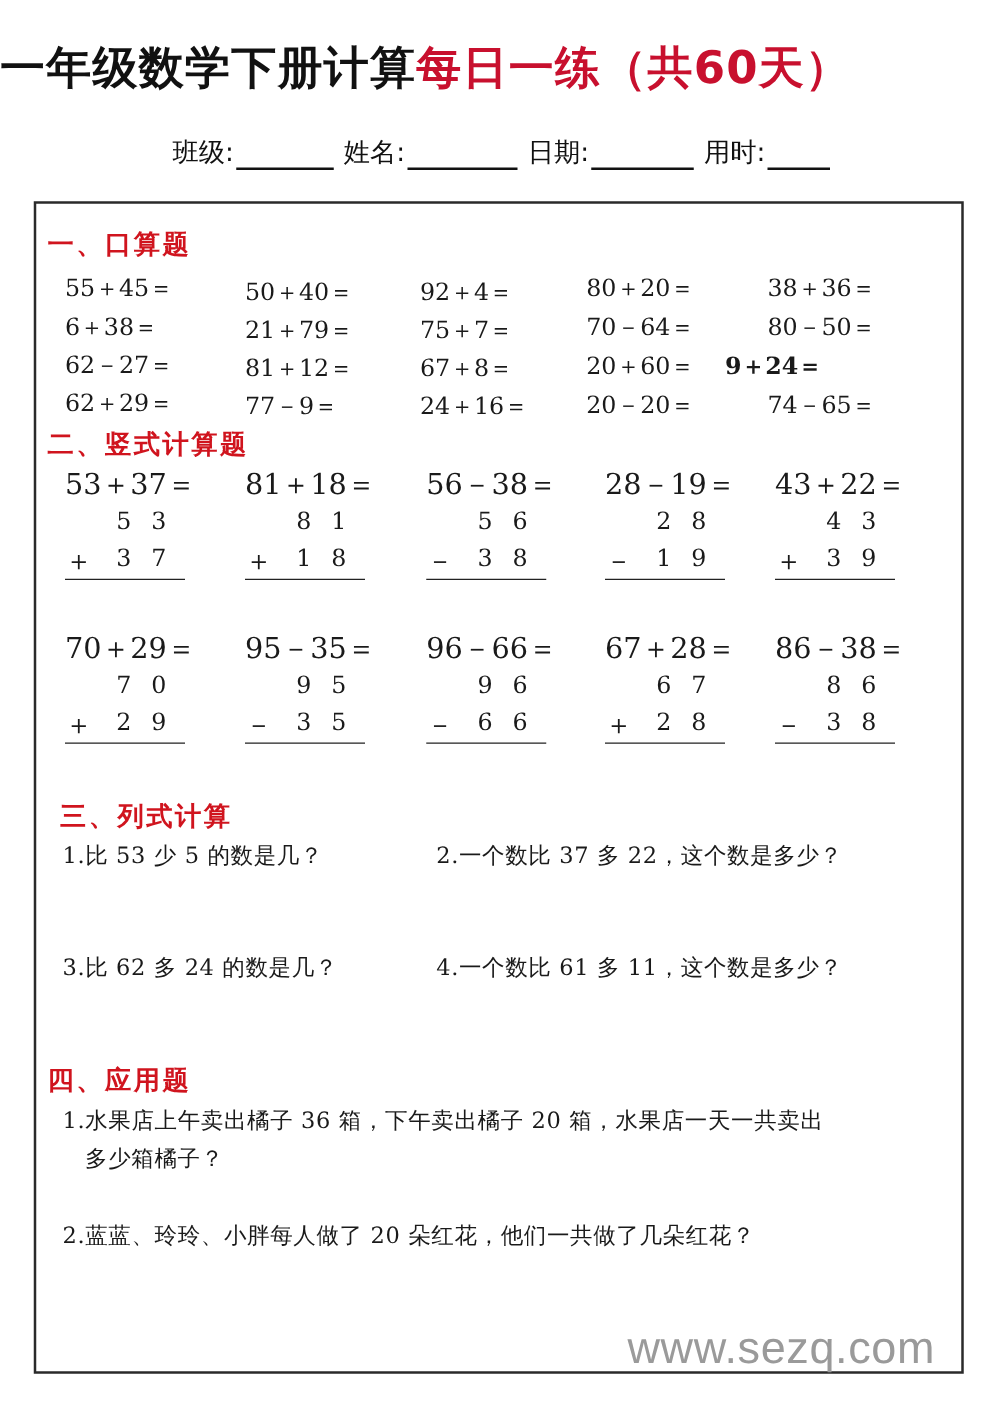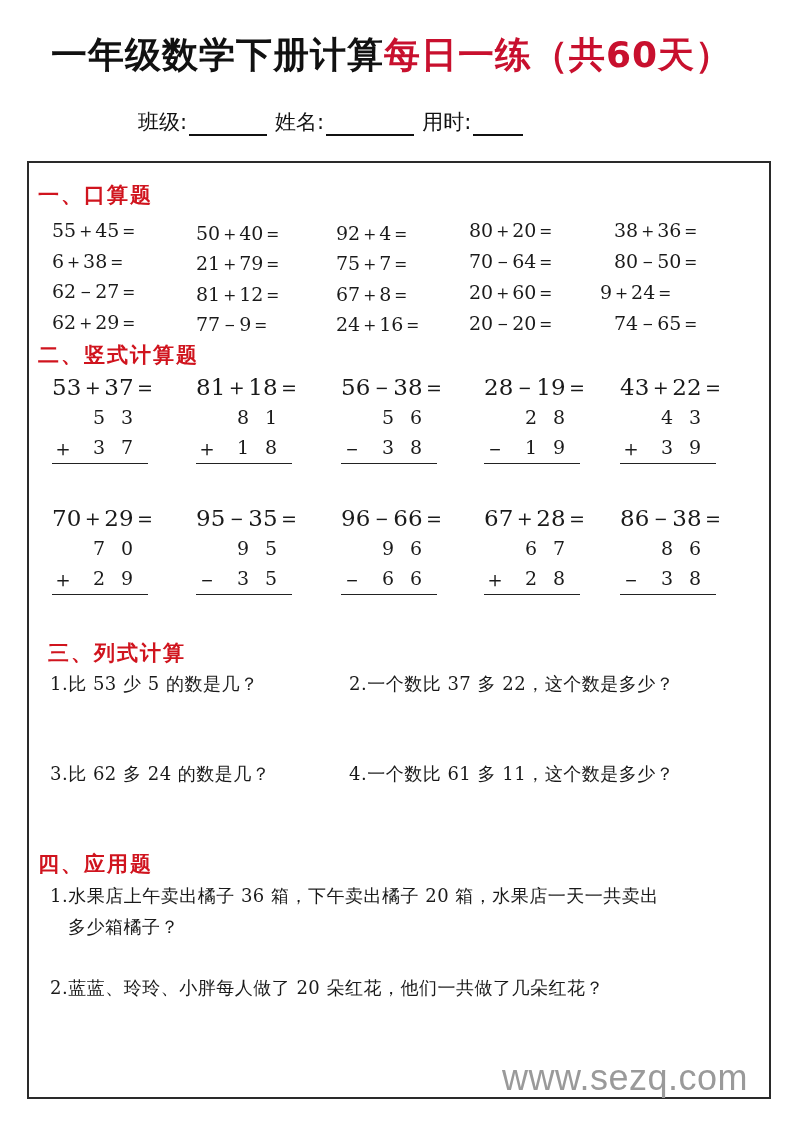--- a/index.html
+++ b/index.html
@@ -13,21 +13,21 @@
       position: relative;
       overflow: hidden;
       font-family: "DejaVu Serif", "Liberation Serif", serif;
       color: #1a1a1a;
     }
     .title {
       position: absolute;
       left: 0;
       top: 30px;
       width: 732px;
-      text-align: right;
+      text-align: left;
       font-family: "DejaVu Sans", "Liberation Sans", sans-serif;
       font-weight: bold;
       font-size: 36px;
       letter-spacing: 1px;
       line-height: 50px;
       white-space: nowrap;
     }
     .title .black { color: #111111; }
     .title .red { color: #c8102e; }
 
@@ -141,20 +141,24 @@
 <div class="info-row">
   <div class="info-field">
     <span>班级:</span>
     <span class="info-blank" style="width:78px"></span>
   </div>
   <div class="info-field">
     <span>姓名:</span>
     <span class="info-blank" style="width:88px"></span>
   </div>
   <div class="info-field">
+    <span>日期:</span>
+    <span class="info-blank" style="width:82px"></span>
+  </div>
+  <div class="info-field">
     <span>用时:</span>
     <span class="info-blank" style="width:50px"></span>
   </div>
 </div>
 
 <div class="frame"></div>
 
 <div class="section-title" style="left:38px; top:181px;">一、口算题</div>
 
 <div>
@@ -168,21 +172,21 @@
   <div class="oral-item" style="left:52px; top:249px;">6＋38＝</div>
   <div class="oral-item" style="left:196px; top:251px;">21＋79＝</div>
   <div class="oral-item" style="left:336px; top:251px;">75＋7＝</div>
   <div class="oral-item" style="left:469px; top:249px;">70－64＝</div>
   <div class="oral-item" style="left:614px; top:249px;">80－50＝</div>
 
   <div class="oral-item" style="left:52px; top:279px;">62－27＝</div>
   <div class="oral-item" style="left:196px; top:282px;">81＋12＝</div>
   <div class="oral-item" style="left:336px; top:282px;">67＋8＝</div>
   <div class="oral-item" style="left:469px; top:280px;">20＋60＝</div>
-  <div class="oral-item" style="left:600px; top:280px;">9＋24＝</div>
+  <div class="oral-item" style="left:580px; top:280px;font-weight:bold;">9＋24＝</div>
 
   <div class="oral-item" style="left:52px; top:310px;">62＋29＝</div>
   <div class="oral-item" style="left:196px; top:312px;">77－9＝</div>
   <div class="oral-item" style="left:336px; top:312px;">24＋16＝</div>
   <div class="oral-item" style="left:469px; top:311px;">20－20＝</div>
   <div class="oral-item" style="left:614px; top:311px;">74－65＝</div>
 </div>
 
 <div class="section-title" style="left:38px; top:341px;">二、竖式计算题</div>
 

